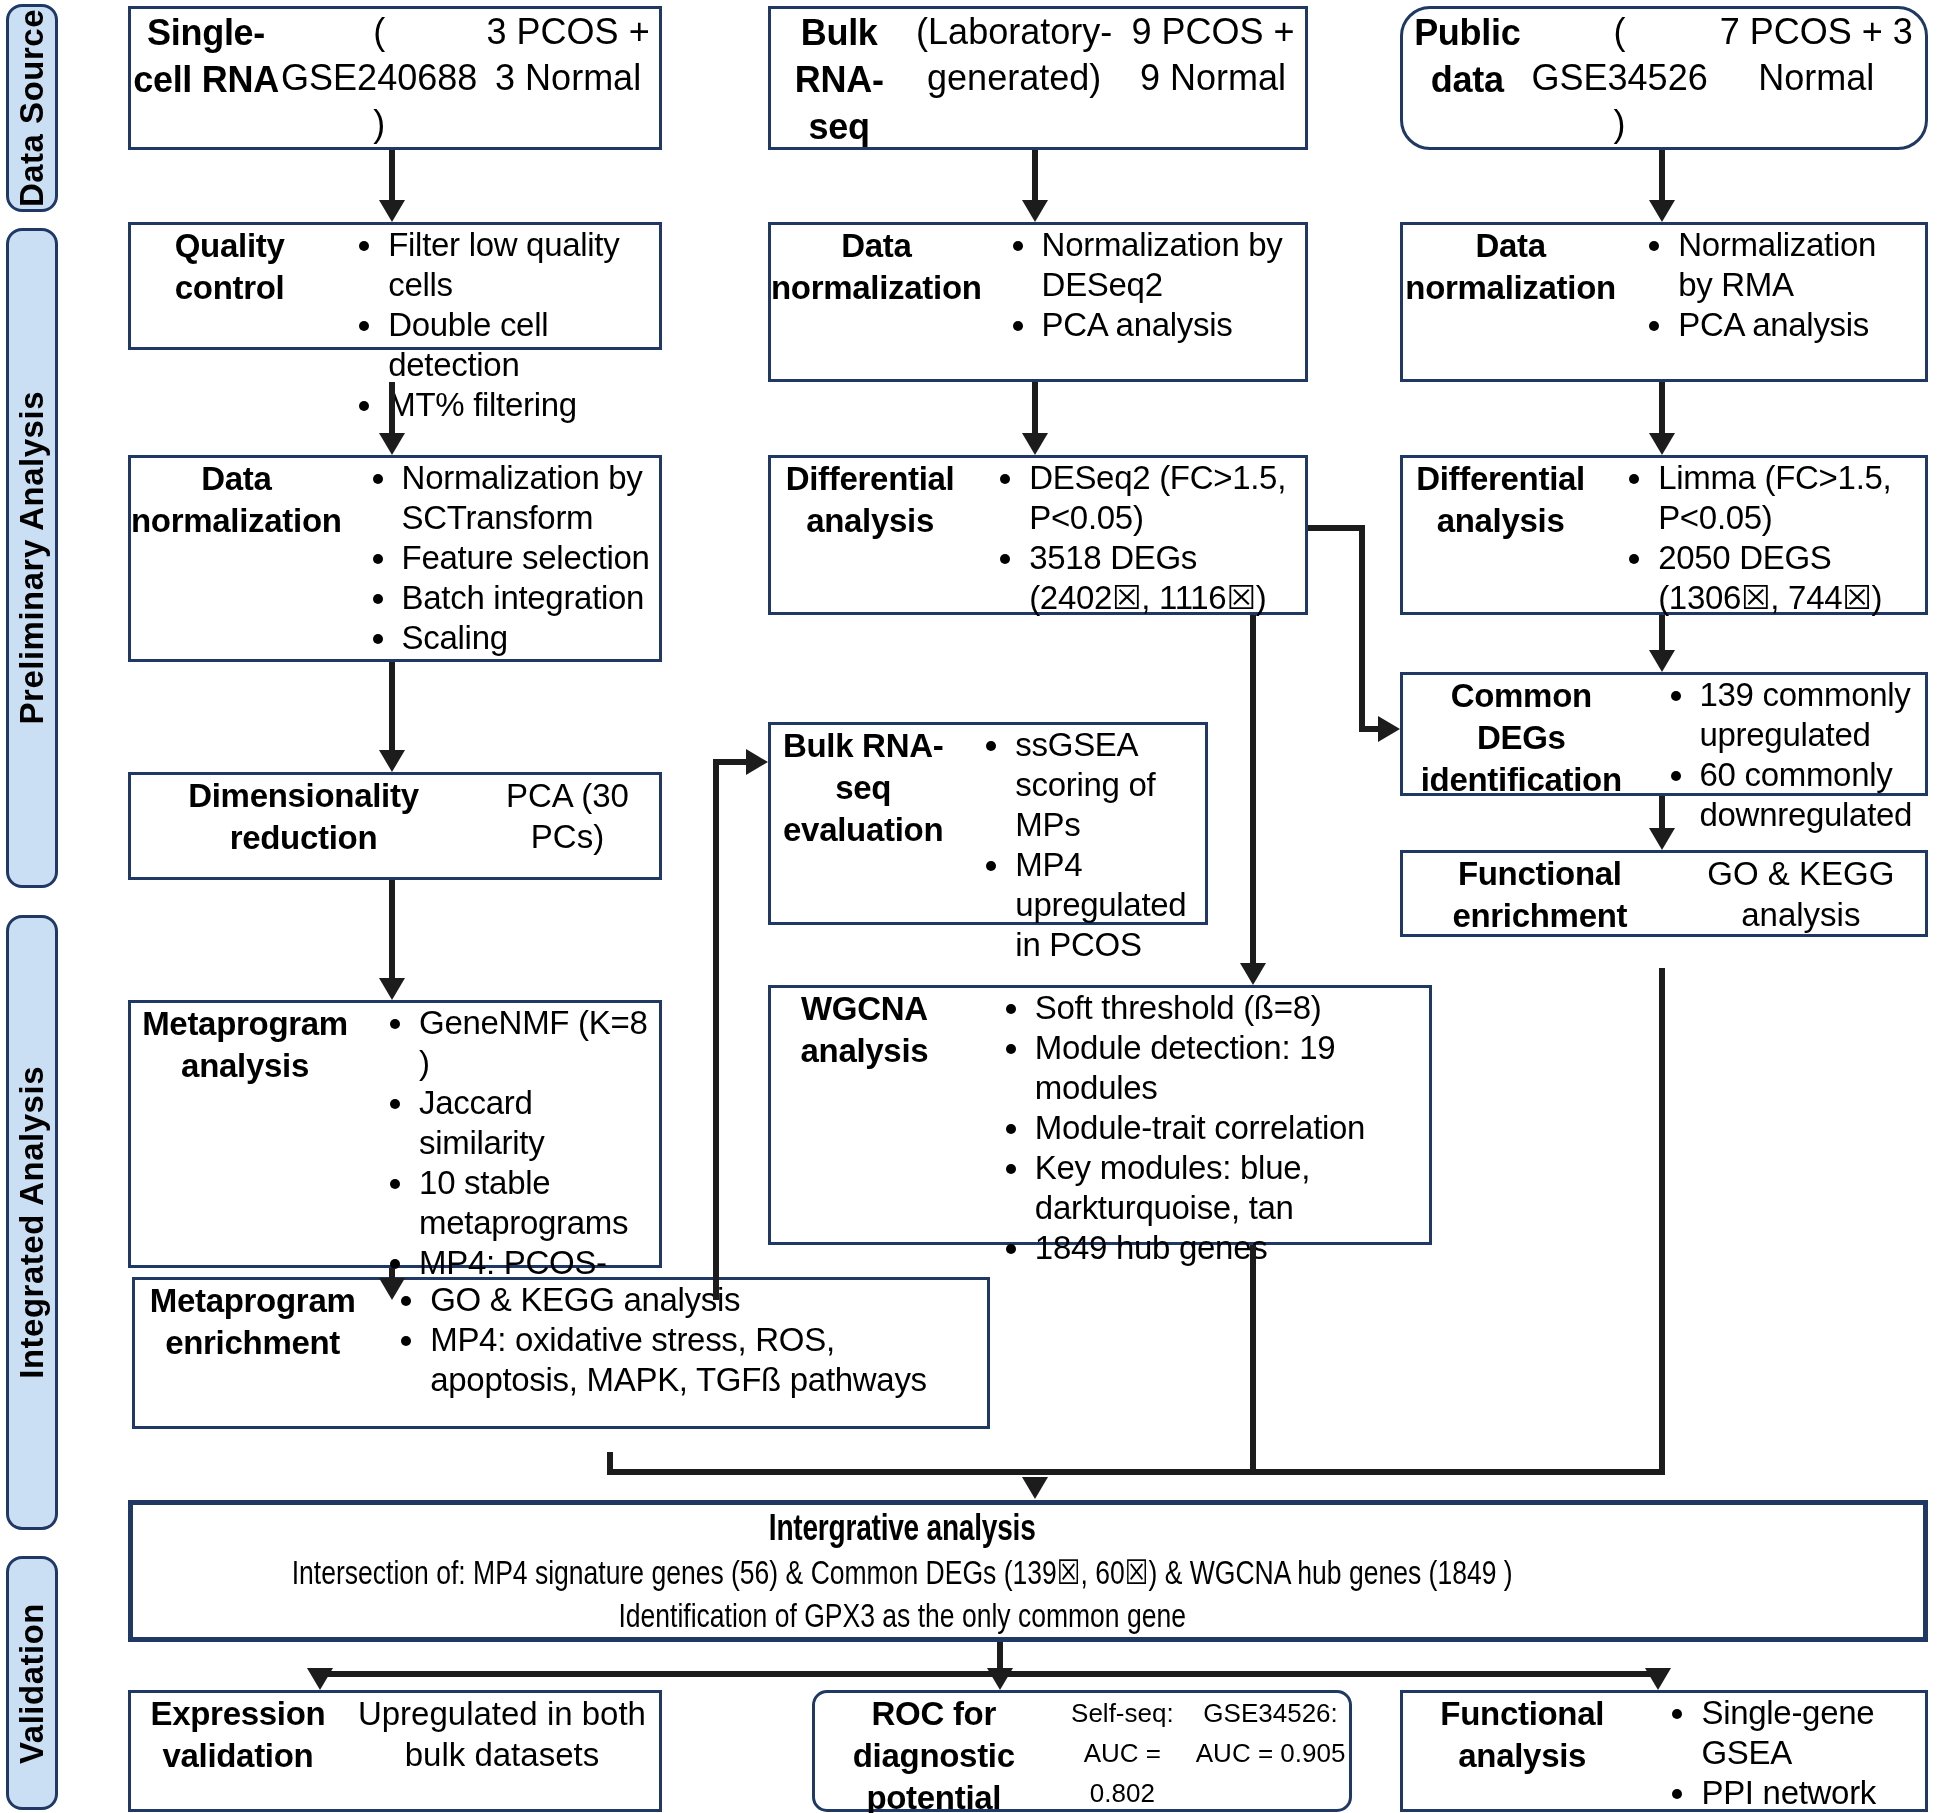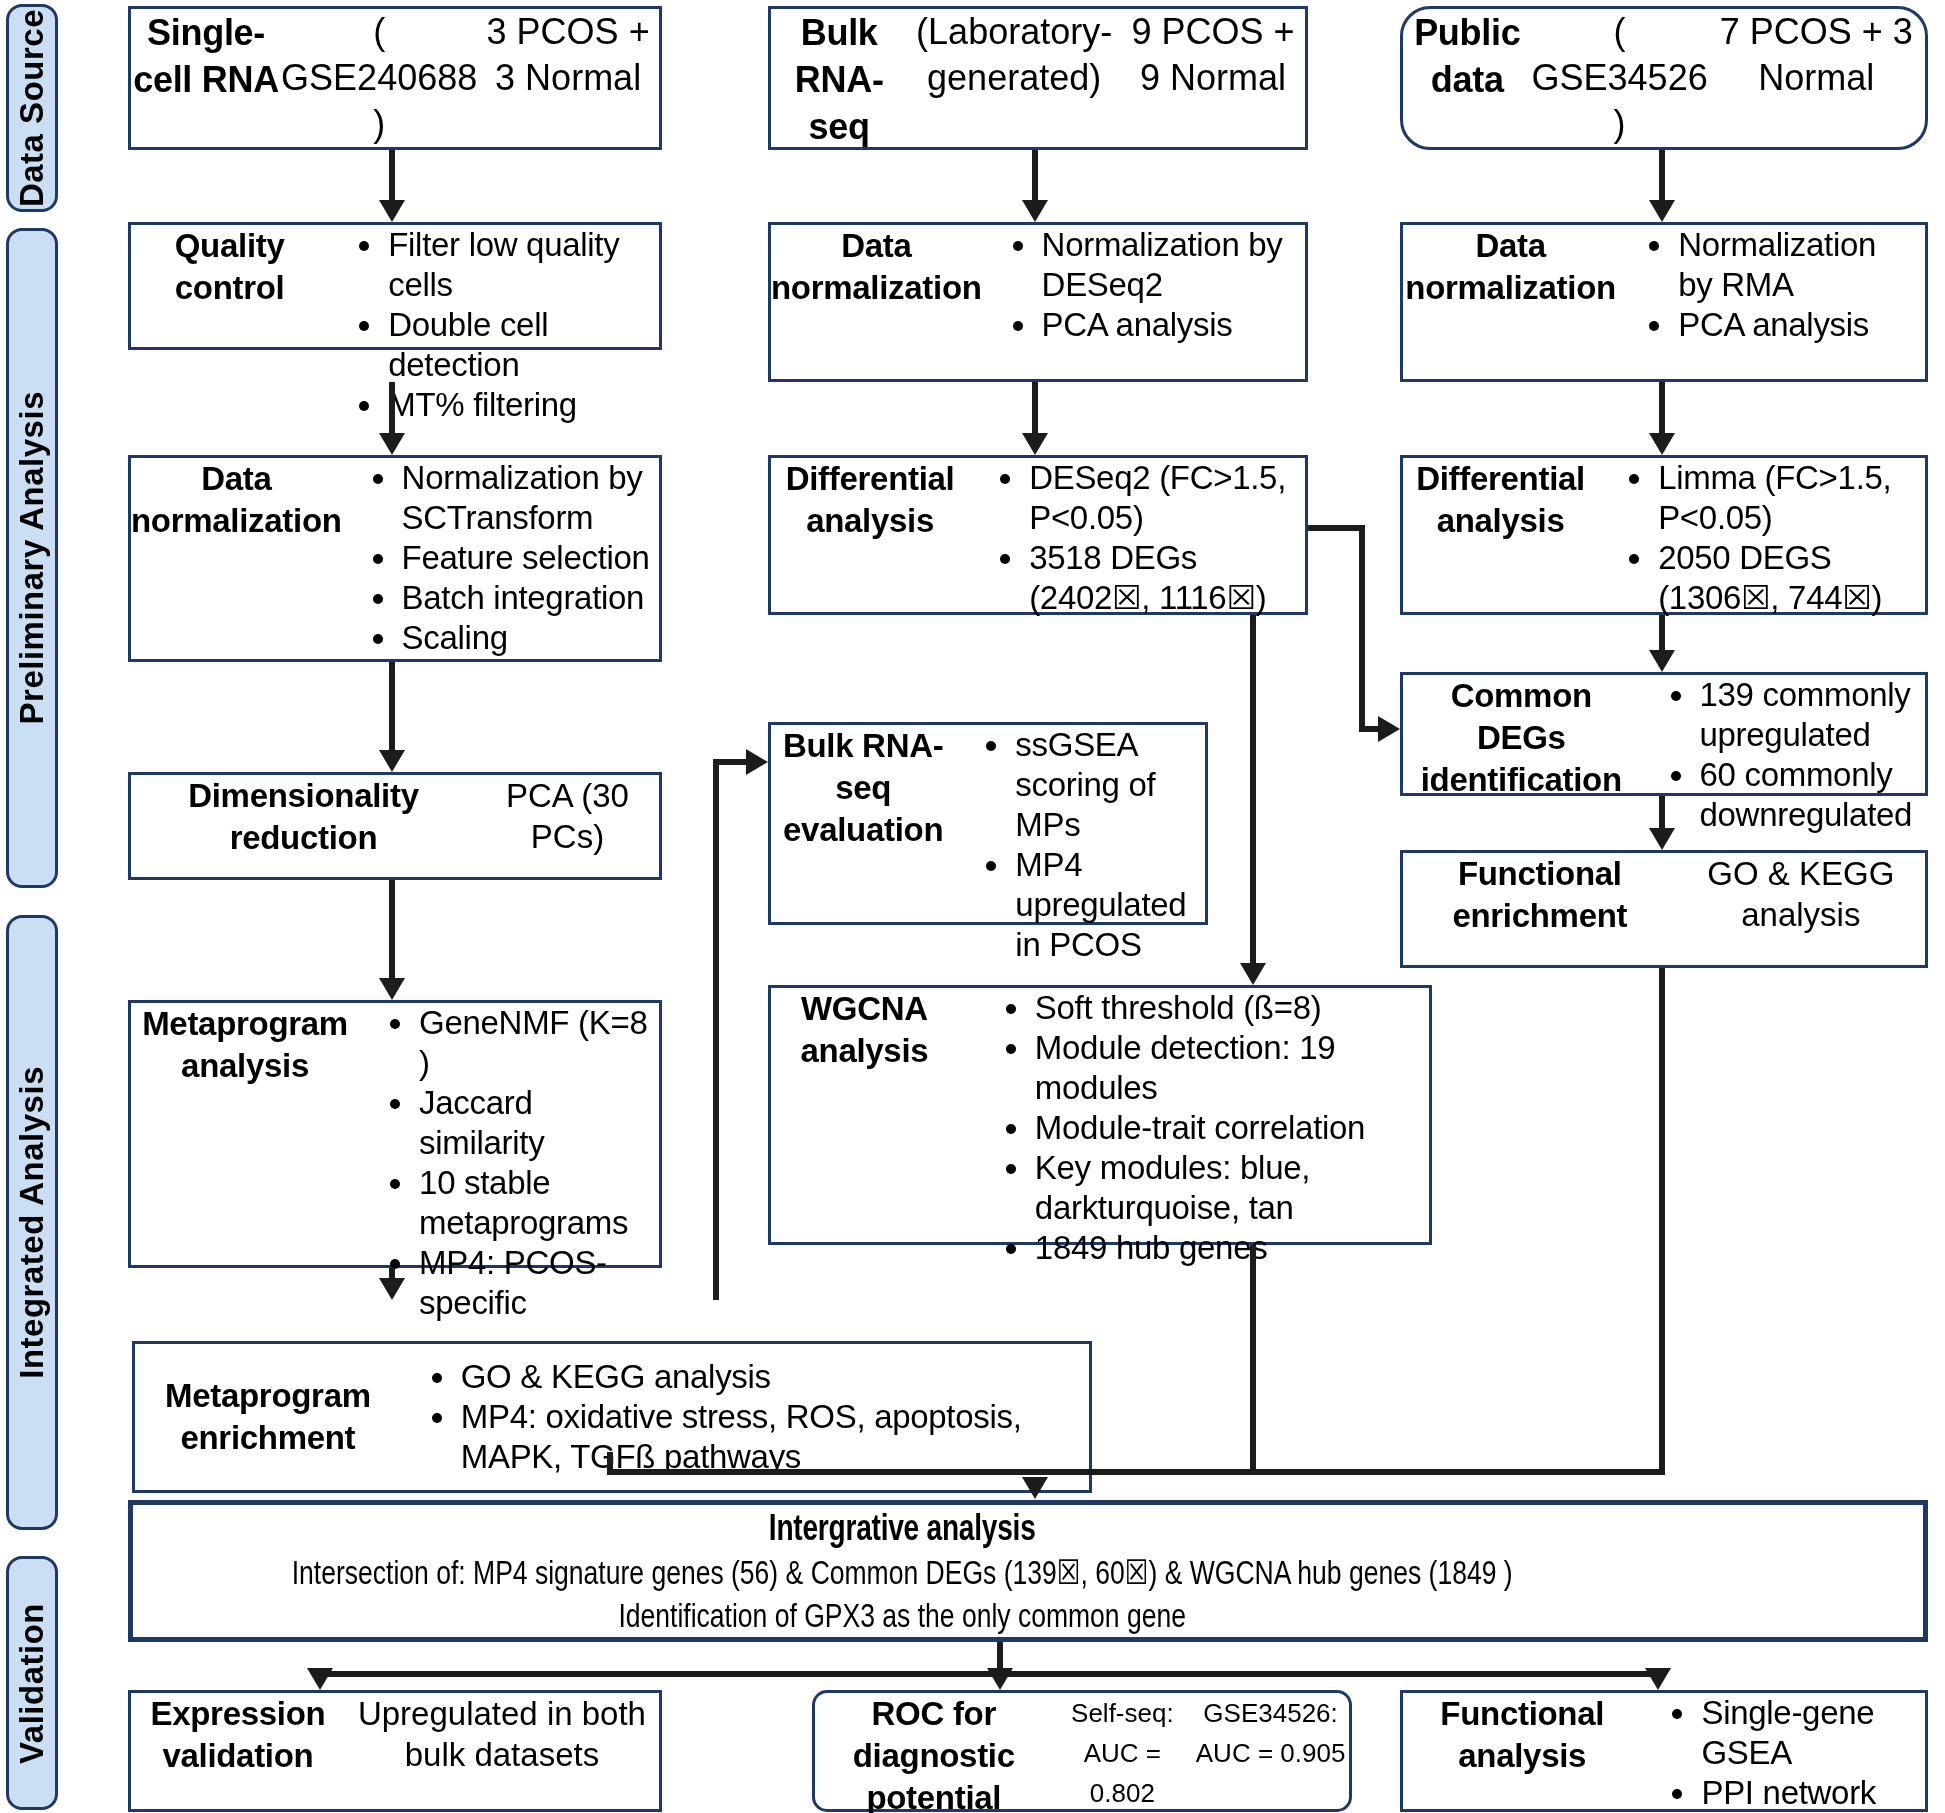--- a/index.html
+++ b/index.html
@@ -34,33 +34,33 @@
   .row1 .box-title { font-size:36px; line-height:47px; }
   .row1 .center-line { font-size:36px; line-height:46px; }
   ul.bullets { margin:0; padding:0 8px 0 58px; font-size:33px; line-height:40px; letter-spacing:-0.3px; }
   ul.bullets li { padding-left:2px; }
 
   #b-single-cell { left:128px;  top:6px;    width:534px;  height:144px; }
   #b-qc          { left:128px;  top:222px;  width:534px;  height:128px; }
   #b-sc-norm     { left:128px;  top:455px;  width:534px;  height:207px; }
   #b-dim-red     { left:128px;  top:772px;  width:534px;  height:108px; }
   #b-metaprogram { left:128px;  top:1000px; width:534px;  height:268px; }
-  #b-mp-enrich   { left:132px;  top:1341px; width:960px;  height:152px;align-items:center; }
+  #b-mp-enrich   { left:132px;  top:1277px; width:858px;  height:152px; }
 
   #b-bulk        { left:768px;  top:6px;    width:540px;  height:144px; }
   #b-bulk-norm   { left:768px;  top:222px;  width:540px;  height:160px; }
   #b-bulk-diff   { left:768px;  top:455px;  width:540px;  height:160px; }
   #b-bulk-eval   { left:768px;  top:722px;  width:440px;  height:203px; }
   #b-wgcna       { left:768px;  top:985px;  width:664px;  height:260px;gap:17px; }
 
   #b-public      { left:1400px; top:6px;    width:528px;  height:144px;border-radius:30px; }
   #b-pub-norm    { left:1400px; top:222px;  width:528px;  height:160px; }
   #b-pub-diff    { left:1400px; top:455px;  width:528px;  height:160px; }
   #b-common-degs { left:1400px; top:672px;  width:528px;  height:124px; }
-  #b-func-enrich { left:1400px; top:850px;  width:528px;  height:118px; }
+  #b-func-enrich { left:1400px; top:850px;  width:528px;  height:87px; }
 
   #b-integrative { left:128px;  top:1500px; width:1800px; height:142px; border-width:5px; }
   #b-integrative .box-title { font-size:36px; line-height:46px; }
   #b-integrative .center-line { font-size:34px; line-height:43px; white-space:nowrap; }
   .cond { transform:scaleX(0.78); transform-origin:50% 50%; width:128.2%; margin-left:-14.1%; }
 
   #b-expr-val      { left:128px;  top:1690px; width:534px; height:122px; }
   #b-roc           { left:812px;  top:1690px; width:540px; height:122px;border-radius:15px; }
   #b-func-analysis { left:1400px; top:1690px; width:528px; height:122px; }
   #b-roc .center-line { font-size:26px; line-height:40px; }

